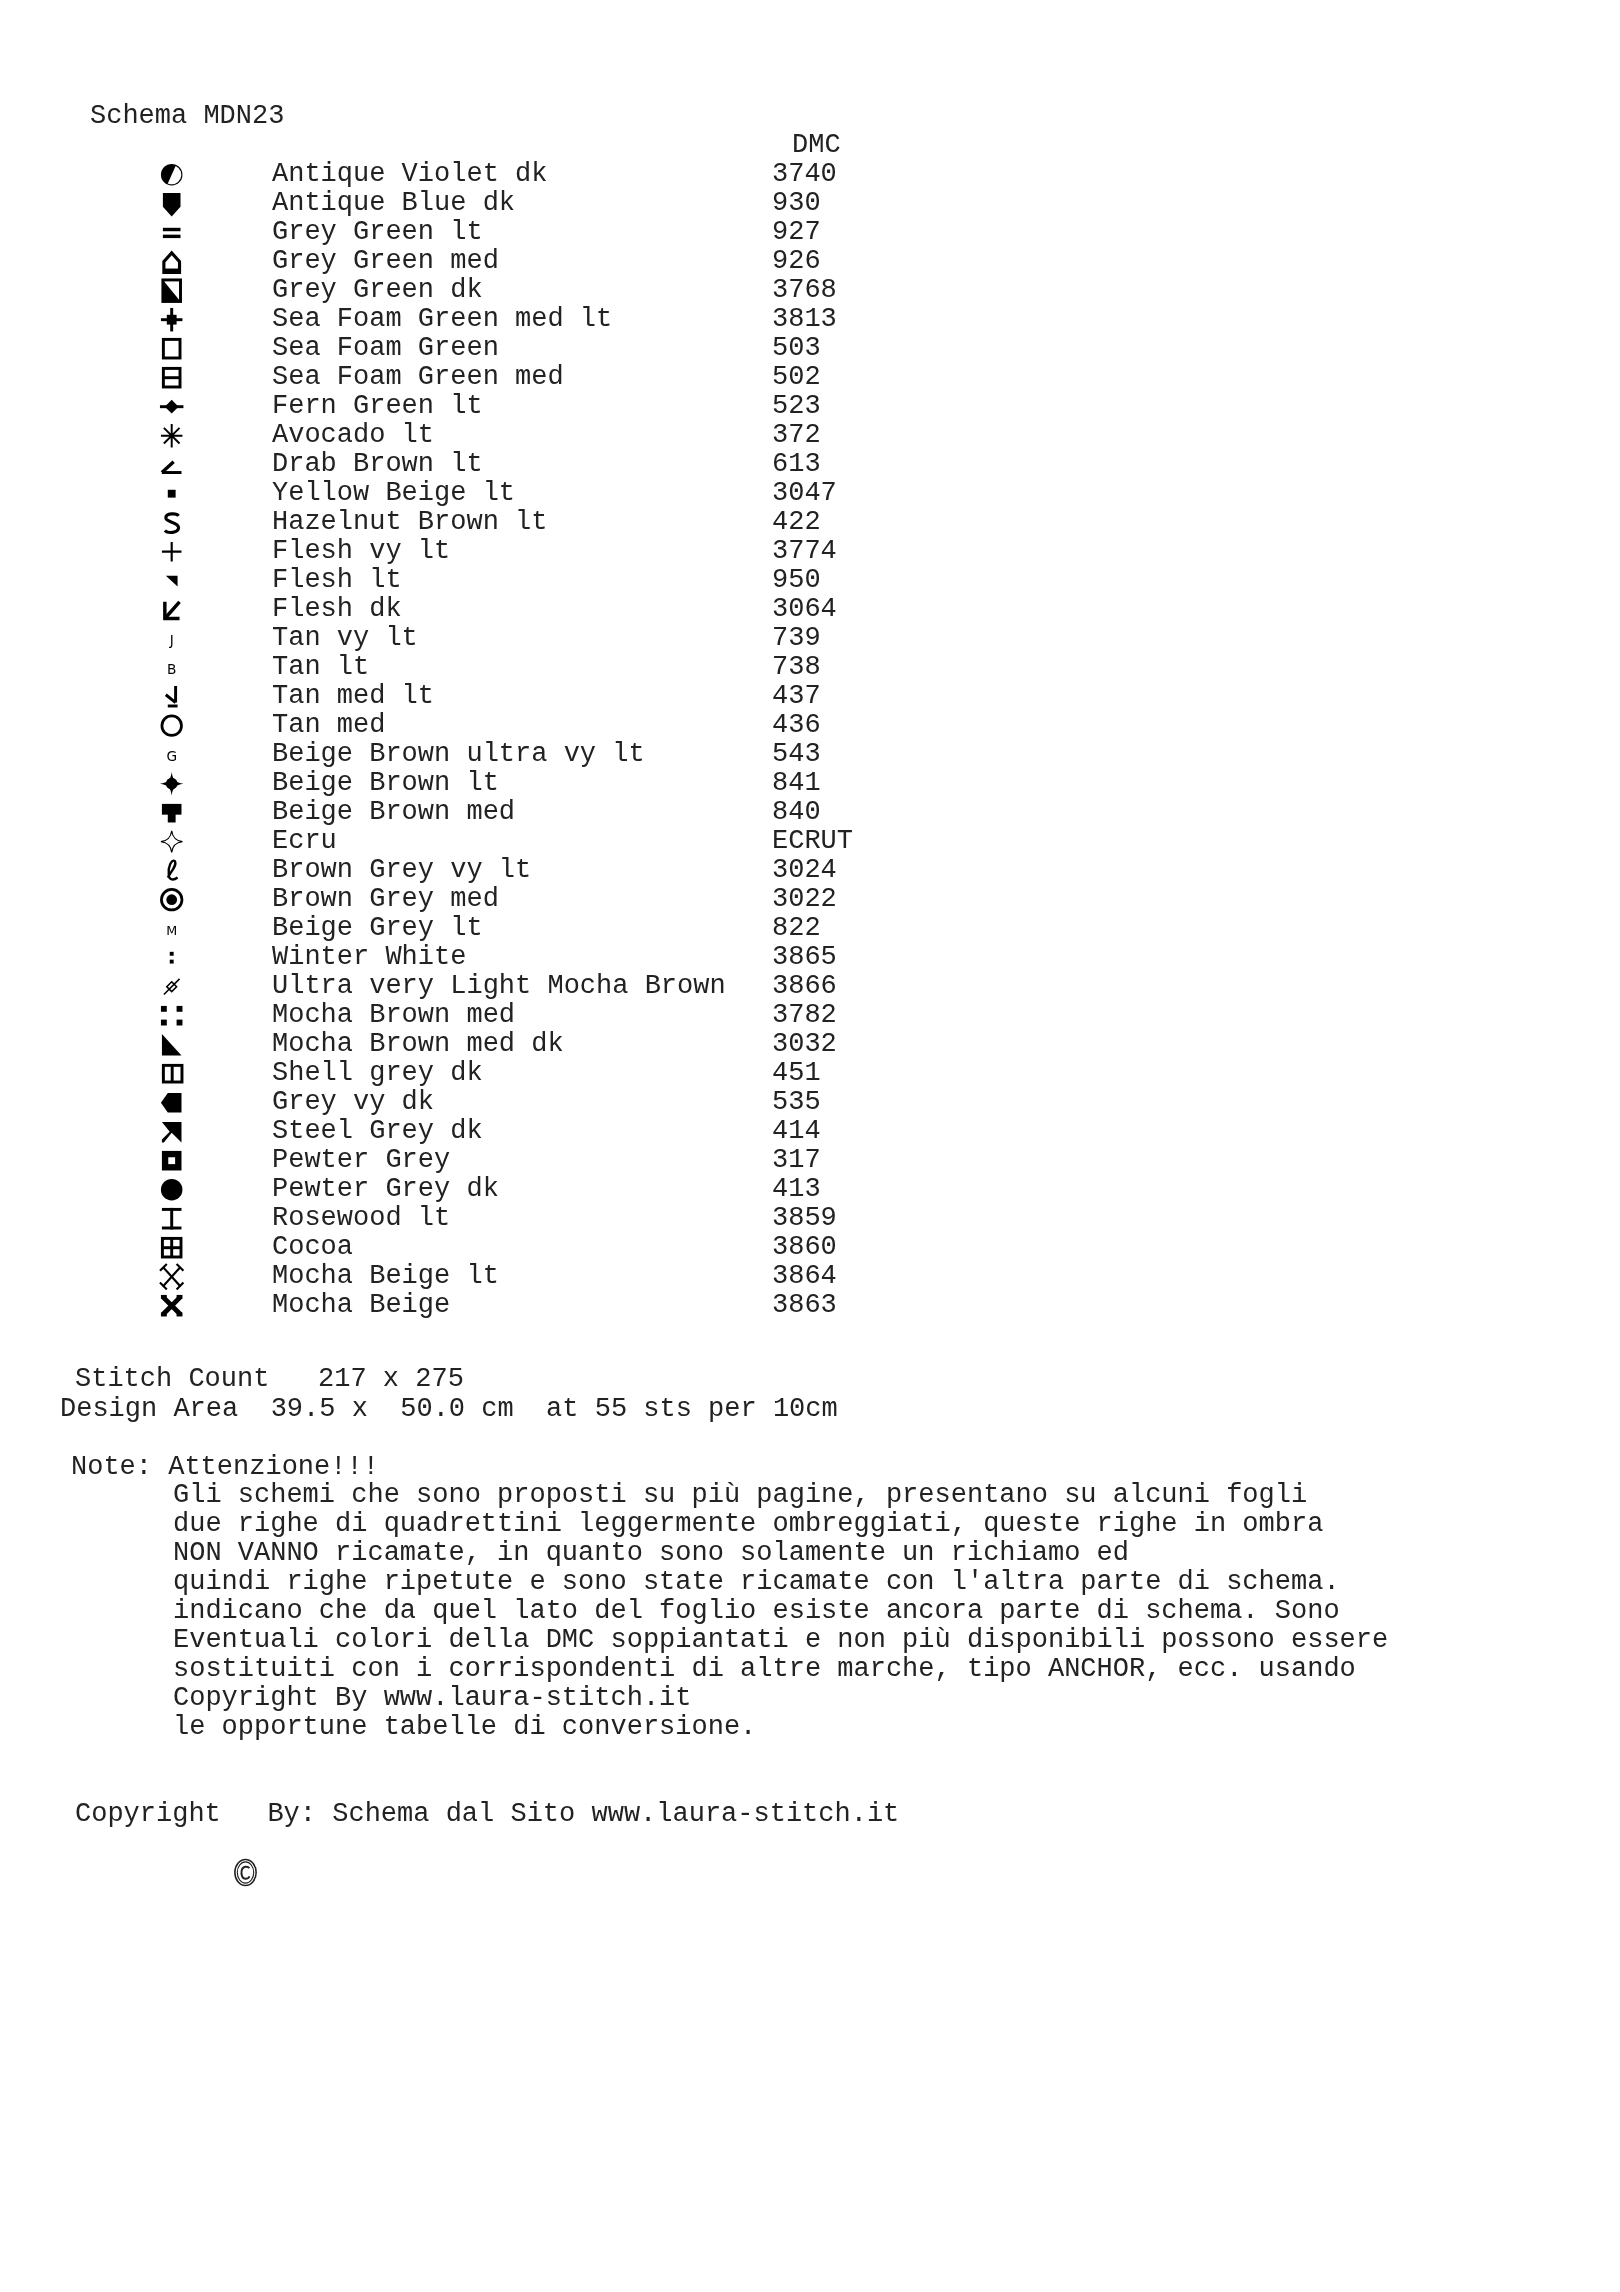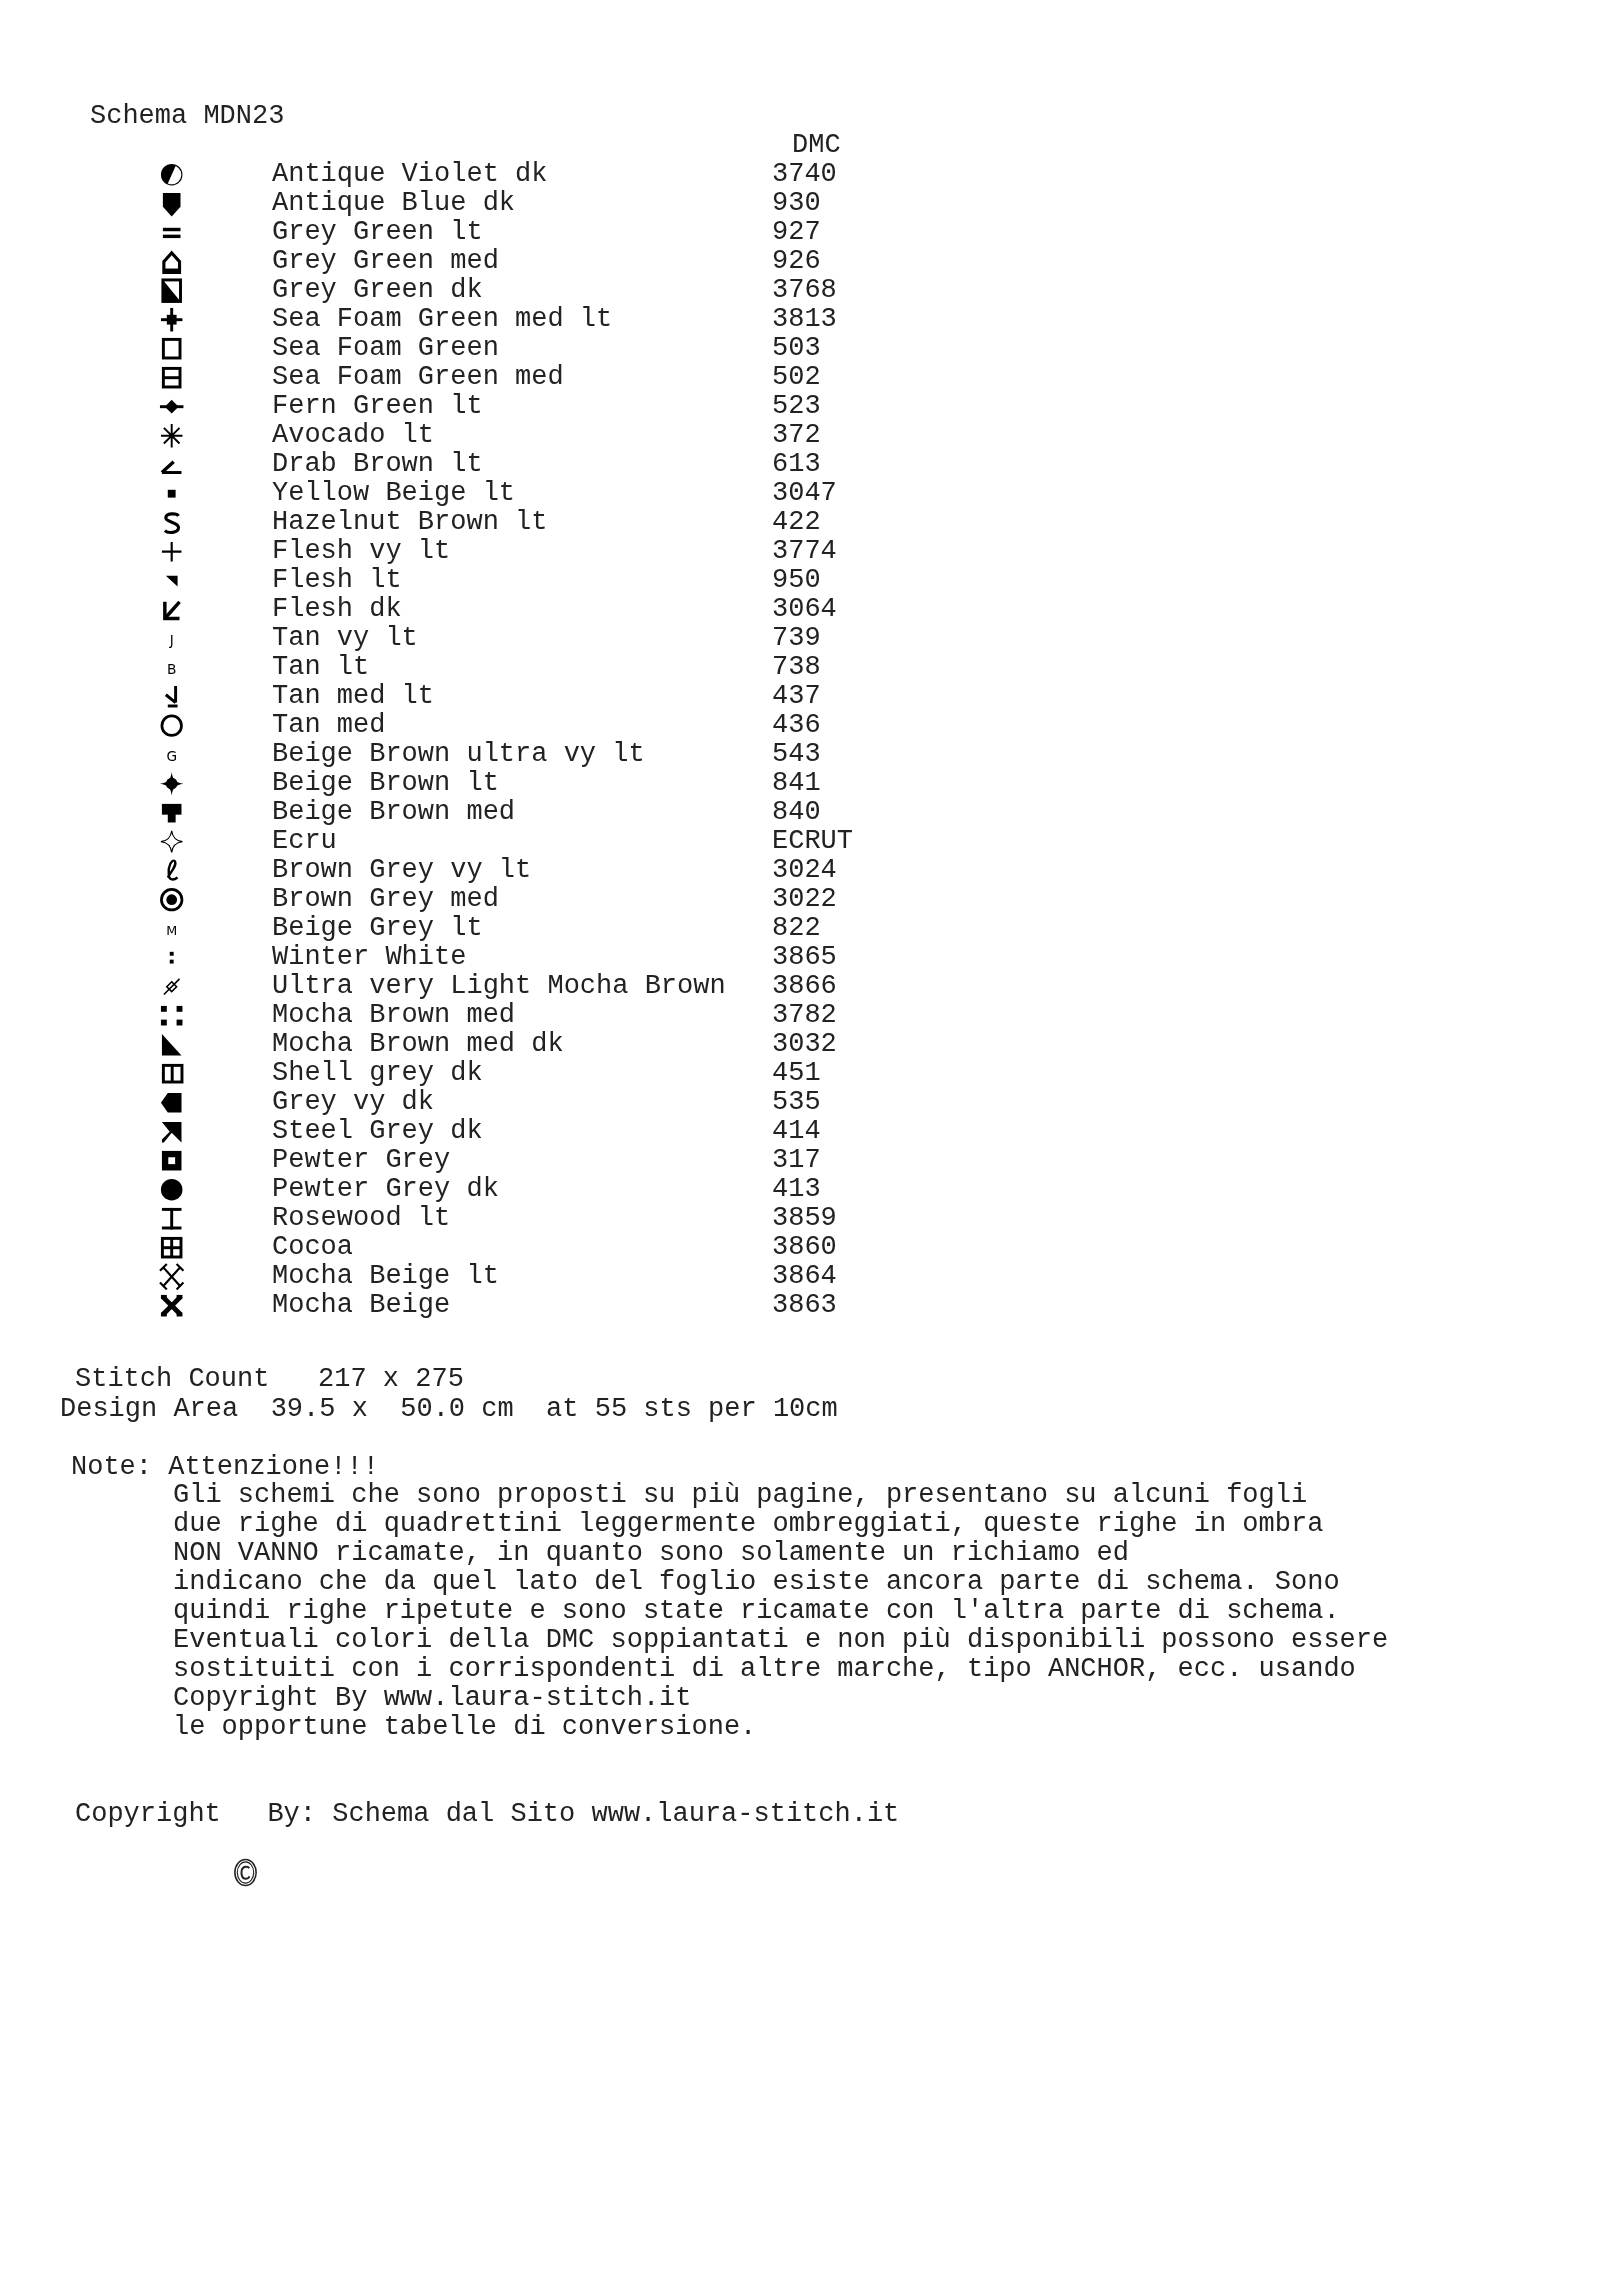--- a/index.html
+++ b/index.html
@@ -427,22 +427,22 @@
   </div>
 
 <div class="line" id="stitch">Stitch Count   217 x 275</div>
 <div class="line" id="area">Design Area  39.5 x  50.0 cm  at 55 sts per 10cm</div>
 
 <div class="line" id="note-head">Note: Attenzione!!!</div>
 <div id="note-body">
     <div class="nl">Gli schemi che sono proposti su più pagine, presentano su alcuni fogli</div>
     <div class="nl">due righe di quadrettini leggermente ombreggiati, queste righe in ombra</div>
     <div class="nl">NON VANNO ricamate, in quanto sono solamente un richiamo ed</div>
+    <div class="nl">quindi righe ripetute e sono state ricamate con l'altra parte di schema.</div>
     <div class="nl">indicano che da quel lato del foglio esiste ancora parte di schema. Sono</div>
-    <div class="nl">quindi righe ripetute e sono state ricamate con l'altra parte di schema.</div>
     <div class="nl">Eventuali colori della DMC soppiantati e non più disponibili possono essere</div>
     <div class="nl">sostituiti con i corrispondenti di altre marche, tipo ANCHOR, ecc. usando</div>
     <div class="nl">Copyright By www.laura-stitch.it</div>
     <div class="nl">le opportune tabelle di conversione.</div>
   </div>
 
 <div class="line" id="copyright">
   <span>Copyright</span>
   <span class="copy-sym">
     <svg viewBox="0 0 30 30">

